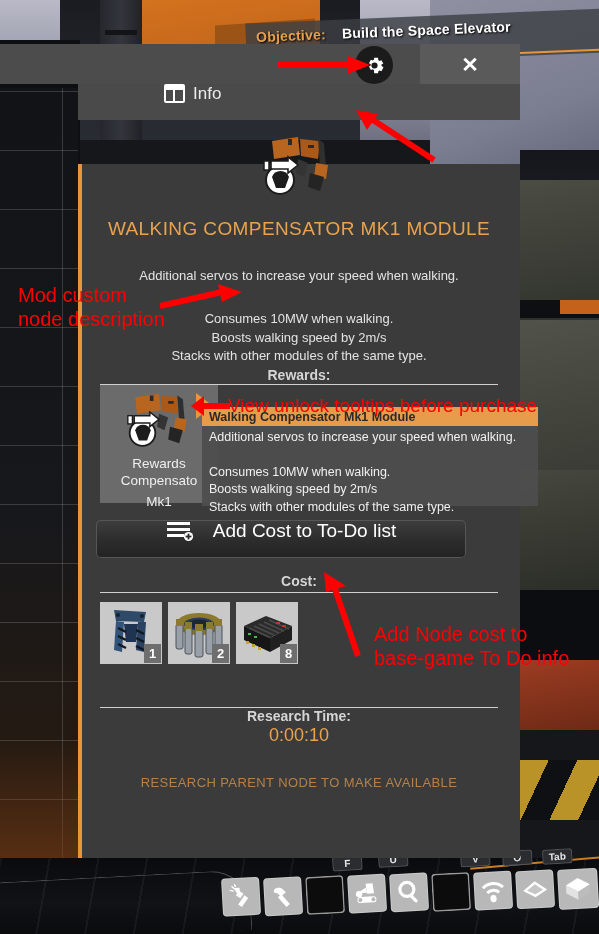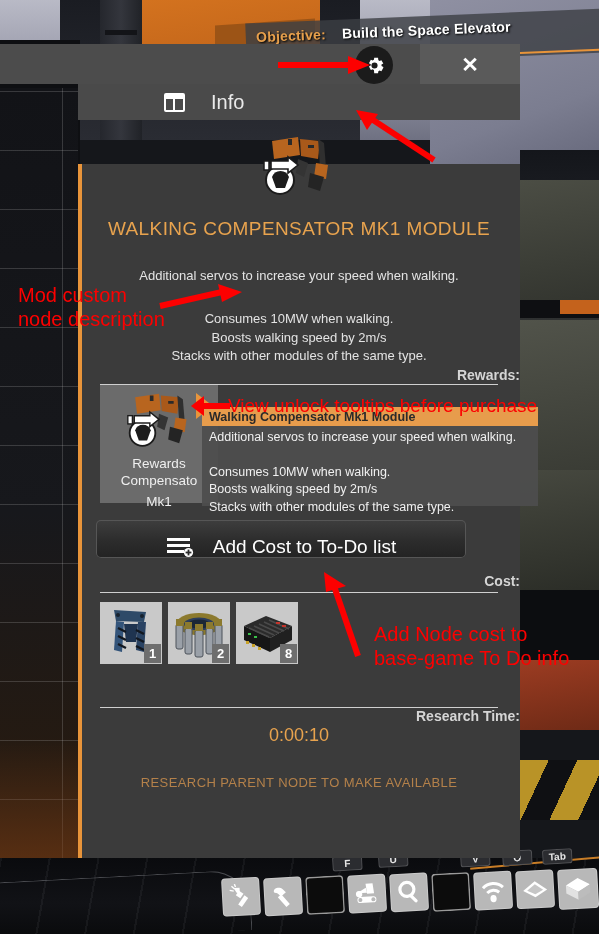--- a/index.html
+++ b/index.html
@@ -88,59 +88,59 @@
   
   .win{position:absolute;left:0px;top:44px;width:520px;height:814px;}
   .titlebar{position:absolute;left:0;top:0;width:520px;height:40px;background:#4c4c4c;}
   .gear-btn{position:absolute;left:355px;top:46px;width:38px;height:38px;border-radius:50%;
     background:#1b1b1b;display:flex;align-items:center;justify-content:center;z-index:40;}
   .close-btn{position:absolute;left:420px;top:44px;width:100px;height:40px;background:#5a5a5a;
     display:flex;align-items:center;justify-content:center;}
   .close-x{font-size:21px;color:#fff;font-weight:bold;line-height:1;}
 
   .tabstrip{position:absolute;left:78px;top:84px;width:442px;height:36px;background:#4a4a4a;}
-  .tab{position:absolute;top:0;height:36px;display:flex;align-items:center;gap:26px;
-    padding:0 14px;color:#eaeaea;font-size:20px;}
+  .tab{position:absolute;top:0;height:36px;display:flex;align-items:flex-start;gap:8px;
+    padding:0 14px;color:#eaeaea;font-size:17px;}
   .tab.info{left:72px;}
   .tab.inventory{left:155px;background:#9c9c9c;color:#fff;}
   .tabicon{width:17px;height:15px;border:2px solid #fff;border-radius:2px;position:relative;flex:none;}
   .tabicon:before{content:"";position:absolute;left:0;top:0;right:0;height:4px;background:#fff;}
   .tabicon:after{content:"";position:absolute;left:7px;top:4px;width:2px;bottom:0;background:#fff;}
 
   .body{position:absolute;left:78px;top:120px;width:442px;height:694px;background:#3b3b3b;}
   .body-accent{position:absolute;left:78px;top:120px;width:4px;height:694px;background:#e8943a;}
 
   .node-icon{position:absolute;left:180px;top:13px;width:80px;height:72px;}
   .node-title{position:absolute;left:0;top:98px;width:442px;text-align:center;
     font-size:19px;color:#e8a34e;letter-spacing:.4px;}
   .node-desc{position:absolute;left:0;top:148px;width:442px;text-align:center;
     font-size:13px;color:#e3e3e3;}
   .node-bullets{position:absolute;left:0;top:190px;width:442px;text-align:center;
     font-size:13px;color:#e3e3e3;line-height:18.6px;}
-  .sec-label{position:absolute;width:442px;text-align:right;font-size:14px;
+  .sec-label{position:absolute;width:442px;text-align:center;font-size:14px;
     font-weight:bold;color:#d5d5d5;}
   .rule{position:absolute;left:22px;width:398px;height:1px;background:#cfcfcf;}
 
   .reward-card{position:absolute;left:22px;top:265px;width:118px;height:118px;background:#6b6b6b;}
   .reward-card .ri{position:absolute;left:19px;top:5px;width:80px;height:66px;}
   .reward-card .rn{position:absolute;left:0;top:72px;width:118px;text-align:center;
     font-size:13.5px;color:#efefef;line-height:17px;overflow:hidden;white-space:nowrap;}
   .reward-arrow{position:absolute;left:96px;top:8px;width:0;height:0;
     border-top:13px solid transparent;border-bottom:13px solid transparent;
     border-left:17px solid #e8953c;}
 
   .tooltip{position:absolute;left:124px;top:287px;width:336px;height:99px;
     background:rgba(78,78,78,.93);z-index:30;}
   .tt-head{position:absolute;left:0;top:0;width:336px;height:19px;background:#e79c4c;
     color:#2a2a2a;font-size:12.5px;font-weight:bold;display:flex;align-items:center;padding-left:7px;box-sizing:border-box;}
   .tt-body{position:absolute;left:7px;top:22px;width:324px;font-size:12.5px;color:#f0f0f0;line-height:17.5px;}
 
   .todo-btn{position:absolute;left:18px;top:400px;width:370px;height:38px;border-radius:5px;
     background:linear-gradient(180deg,#3e3e3e 0%,#2c2c2c 55%,#232323 100%);
-    box-shadow:inset 0 0 0 1px #565656;display:flex;align-items:flex-end;justify-content:center;gap:19px;}
+    box-shadow:inset 0 0 0 1px #565656;display:flex;align-items:flex-start;justify-content:center;gap:19px;}
   .todo-btn .lbl{font-size:19px;color:#fff;}
 
   .cost-items{position:absolute;left:22px;top:482px;display:flex;gap:6px;}
   .citem{position:relative;width:62px;height:62px;background:#c9c9c9;}
   .citem .cimg{position:absolute;inset:0;}
   .citem .cqty{position:absolute;right:1px;bottom:1px;min-width:17px;height:19px;
     background:#6e6e6e;color:#fff;font-size:13px;font-weight:bold;
     display:flex;align-items:center;justify-content:center;padding:0 3px;box-sizing:border-box;}
 
   .rtime{position:absolute;left:0;top:605px;width:442px;text-align:center;

